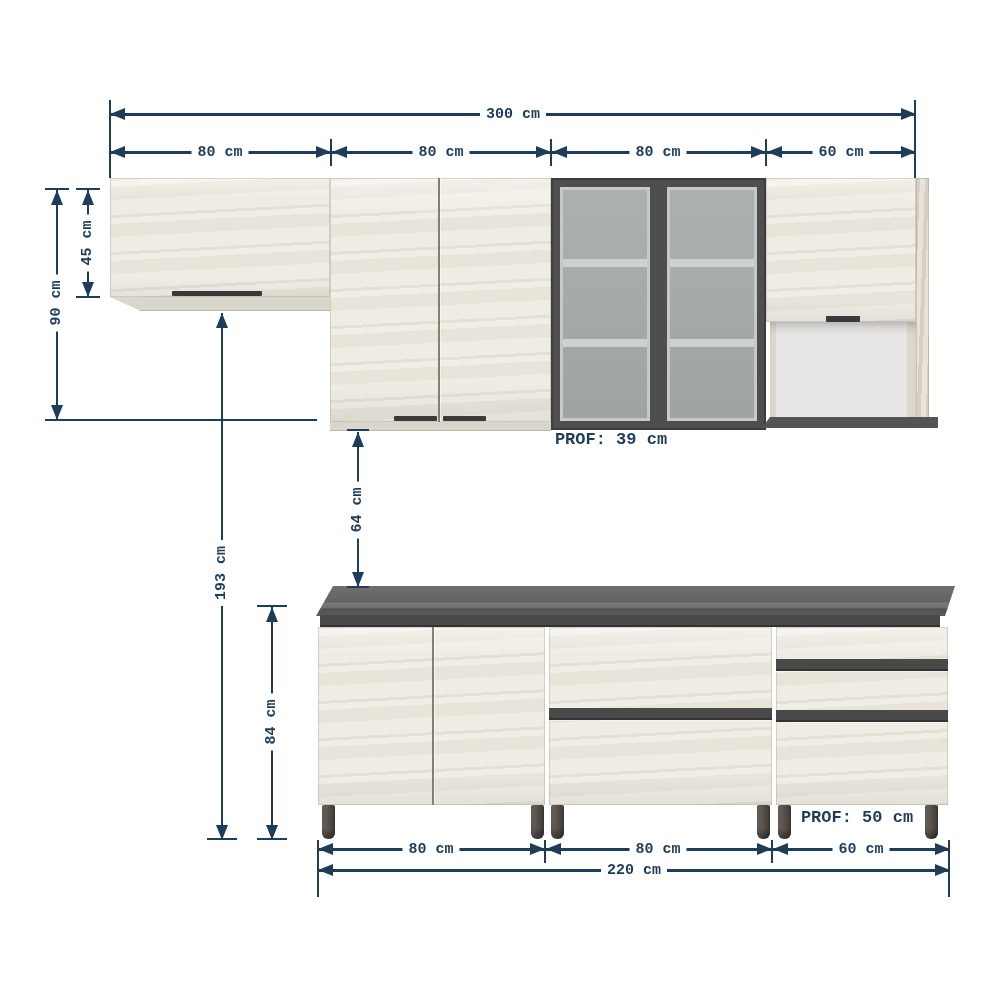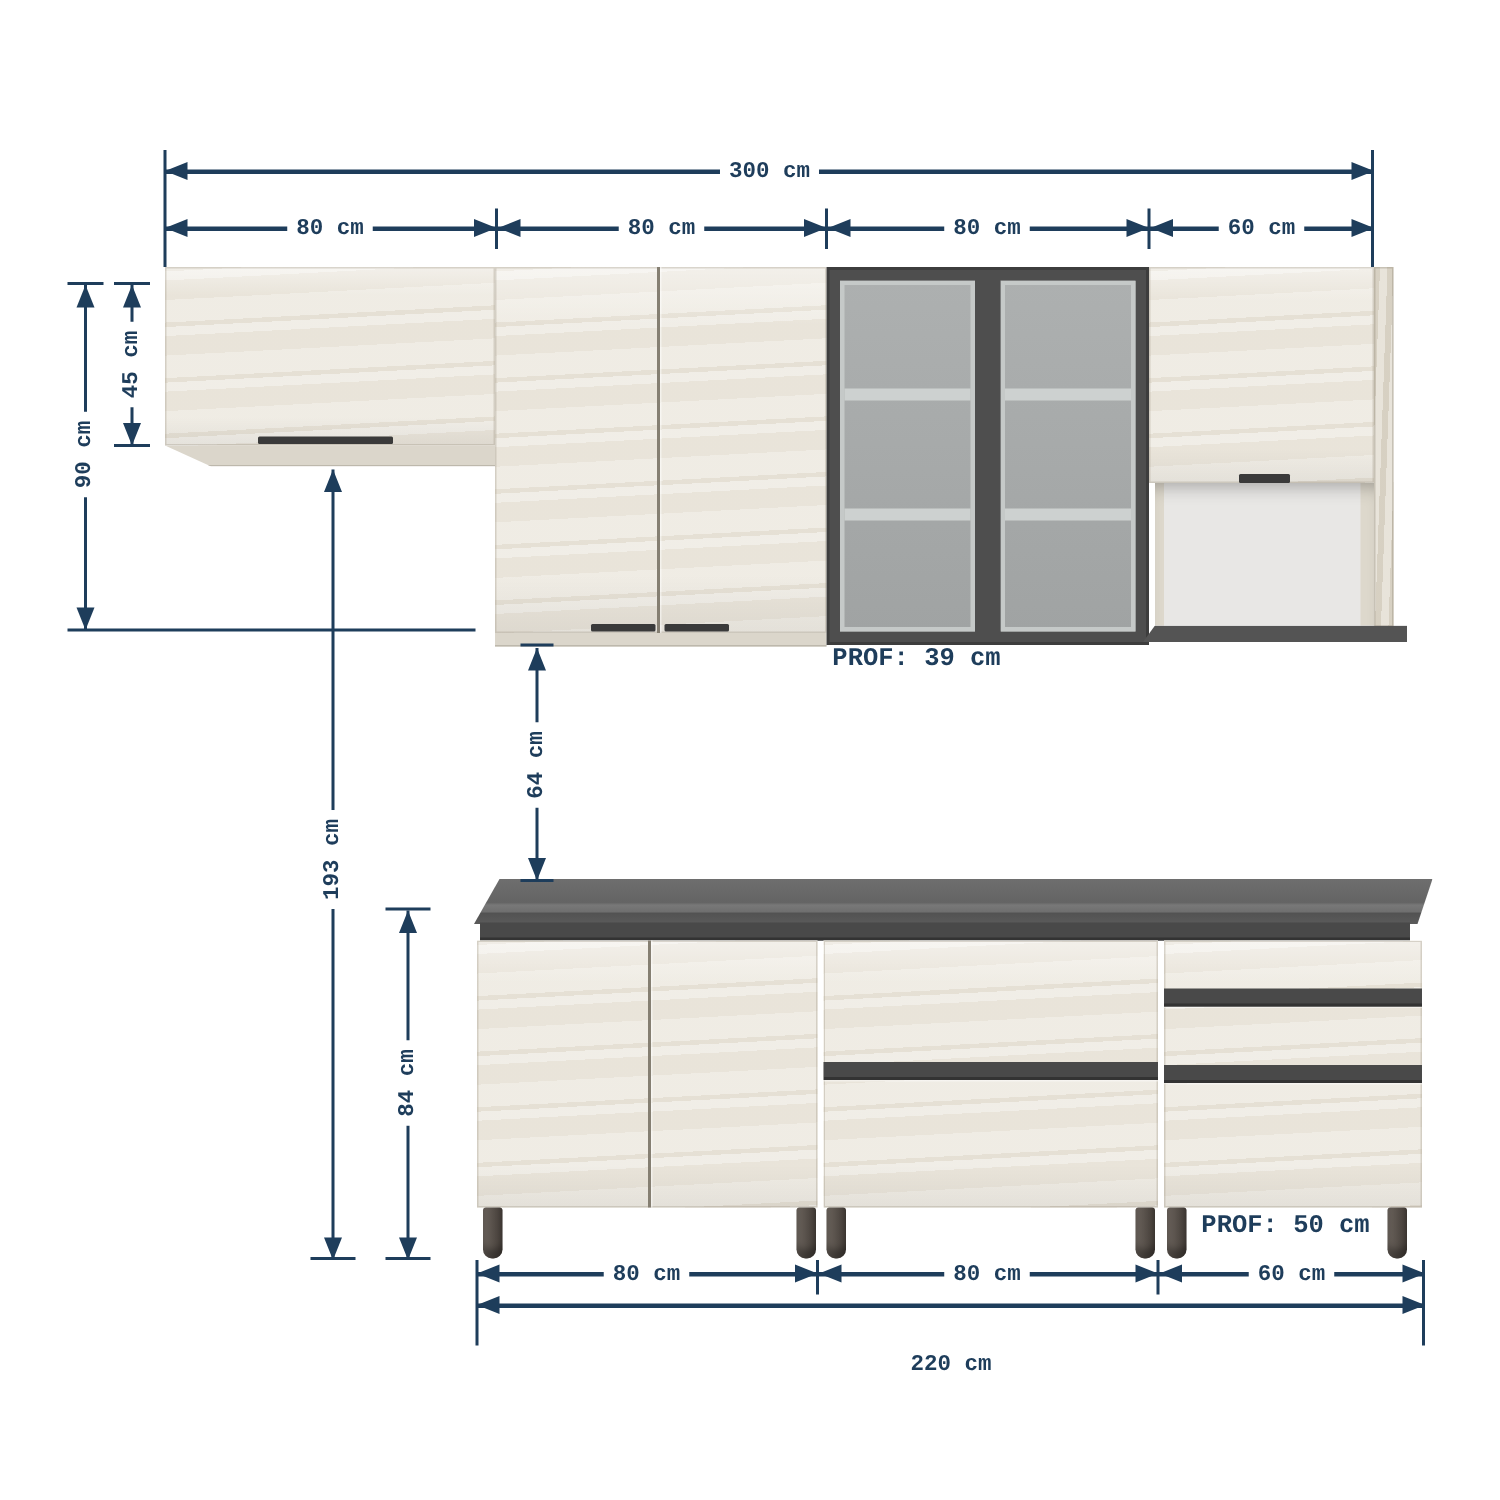--- a/index.html
+++ b/index.html
@@ -185,15 +185,15 @@
   <div class="ar ar-r" style="left:757px;top:843px;"></div>
   <div class="ar ar-l" style="left:773px;top:843px;"></div>
   <div class="ar ar-r" style="left:935px;top:843px;"></div>
   <div class="lab" style="left:431px;top:850px;">80 cm</div>
   <div class="lab" style="left:658px;top:850px;">80 cm</div>
   <div class="lab" style="left:861px;top:850px;">60 cm</div>
 
   <div class="dl" style="left:318px;top:869px;width:632px;height:3px;"></div>
   <div class="ar ar-l" style="left:318px;top:864px;"></div>
   <div class="ar ar-r" style="left:935px;top:864px;"></div>
-  <div class="lab" style="left:634px;top:910px;">220 cm</div>
+  <div class="lab" style="left:634px;top:871px;">220 cm</div>
 
 </div>
 
 </body></html>

